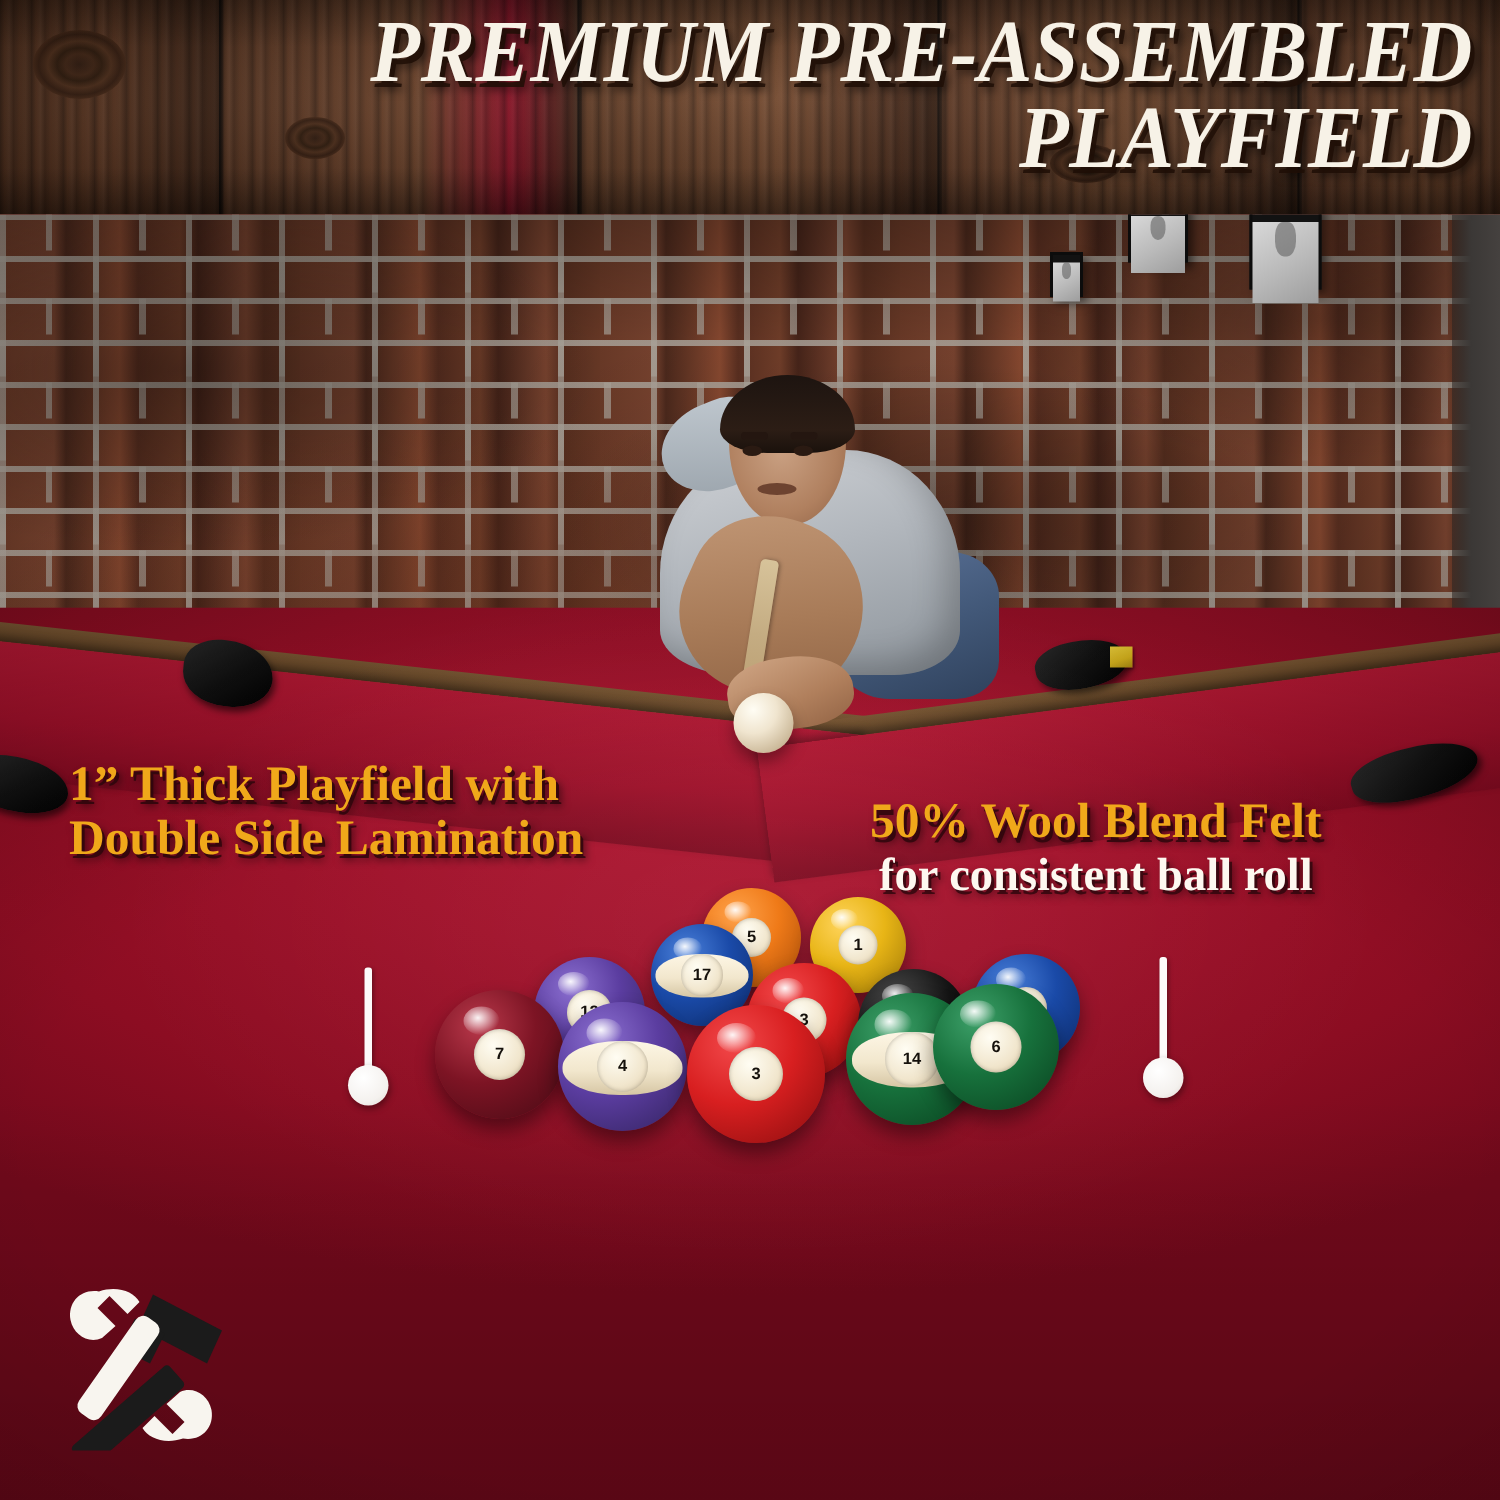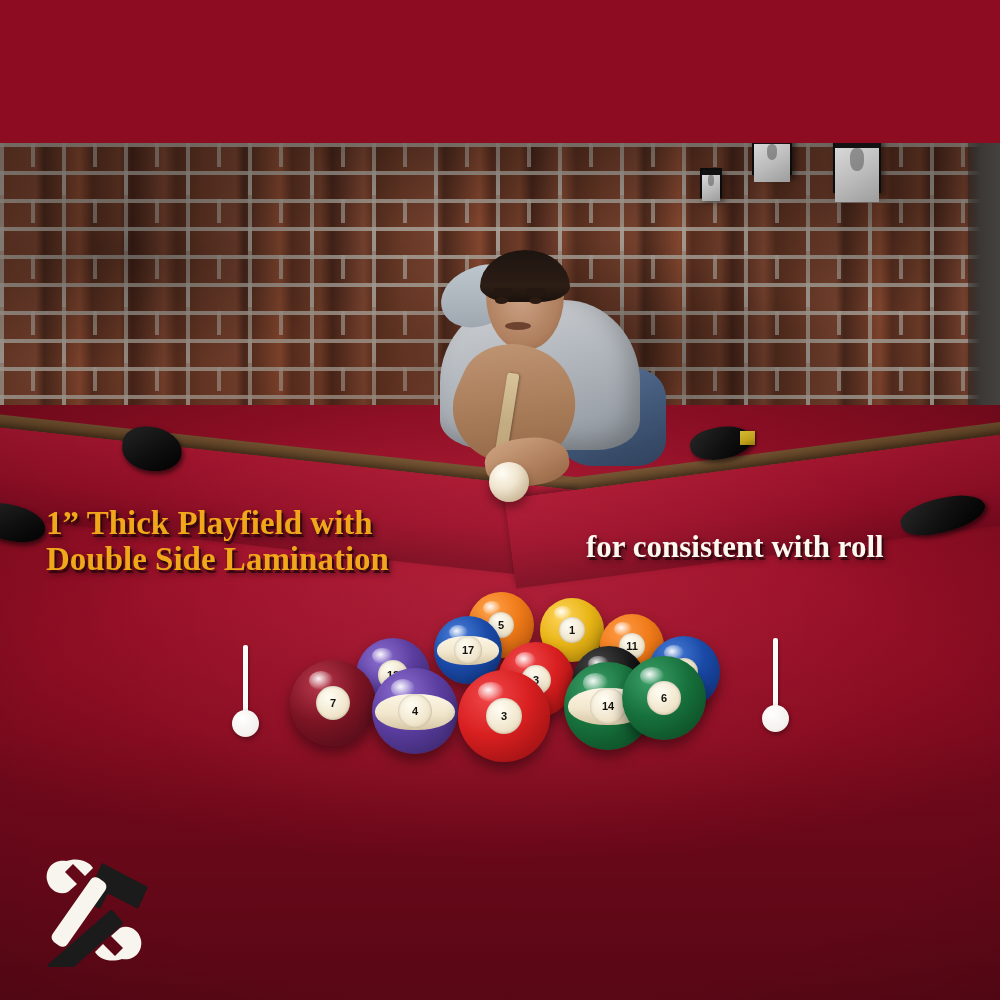--- a/index.html
+++ b/index.html
@@ -353,20 +353,34 @@
     transform-origin:left center;
     text-shadow:1px 2px 3px rgba(0,0,0,0.6);
     white-space:nowrap;
   }
 </style>
 </head>
 <body>
 
 <div id="stage">
 
+  <div class="header">
+    <div class="plank-seam" style="left:146px"></div>
+    <div class="plank-seam" style="left:385px"></div>
+    <div class="plank-seam" style="left:625px"></div>
+    <div class="plank-seam" style="left:865px"></div>
+    <div class="knot" style="left:22px;  top:20px;  width:62px; height:46px;"></div>
+    <div class="knot" style="left:190px; top:78px;  width:40px; height:28px;"></div>
+    <div class="knot" style="left:700px; top:96px;  width:48px; height:26px;"></div>
+    <div class="hdr-shade"></div>
+    <div class="hdr-title">
+      <span>PREMIUM PRE-ASSEMBLED</span>
+      <span class="hdr-line2">PLAYFIELD</span>
+    </div>
+  </div>
 
   <div class="wall">
     <div class="bricks"></div>
     <div class="brick-rows">
       <div class="brow" style="top:0px;   left:-31px"></div>
       <div class="brow" style="top:28px;  left:0px"></div>
       <div class="brow" style="top:56px;  left:-31px"></div>
       <div class="brow" style="top:84px;  left:0px"></div>
       <div class="brow" style="top:112px; left:-31px"></div>
       <div class="brow" style="top:140px; left:0px"></div>
@@ -433,23 +447,20 @@
     <div class="ball" style="left:468px; top:592px; width:66px; height:66px; background:radial-gradient(circle at 34% 28%, #ffa24a 0%, #ef7a18 45%, #a84c08 100%);">
       <span class="num">5</span>
     </div>
     <div class="ball" style="left:540px; top:598px; width:64px; height:64px; background:radial-gradient(circle at 34% 28%, #ffd45c 0%, #e8b516 45%, #9d7706 100%);">
       <span class="num">1</span>
     </div>
     <div class="ball" style="left:434px; top:616px; width:68px; height:68px; background:radial-gradient(circle at 34% 28%, #4a80da 0%, #1a4aa8 45%, #0c2a68 100%);">
       <span class="stripe"></span>
       <span class="num">17</span>
     </div>
-    <div class="ball" style="left:600px; top:614px; width:64px; height:64px; background:radial-gradient(circle at 34% 28%, #ff9a46 0%, #ef7a18 45%, #a84c08 100%);">
-      <span class="num">11</span>
-    </div>
 
     <div class="ball" style="left:356px; top:638px; width:74px; height:74px; background:radial-gradient(circle at 34% 28%, #8b6fd0 0%, #5b3da0 45%, #32225e 100%);">
       <span class="num">12</span>
     </div>
     <div class="ball" style="left:498px; top:642px; width:76px; height:76px; background:radial-gradient(circle at 34% 28%, #f2484a 0%, #d81f20 45%, #8a0d0e 100%);">
       <span class="num">3</span>
     </div>
     <div class="ball" style="left:572px; top:646px; width:74px; height:74px; background:radial-gradient(circle at 34% 28%, #4a4a4a 0%, #141414 50%, #000 100%);">
       <span class="num">8</span>
     </div>
@@ -477,21 +488,22 @@
   </div>
 
   <div class="callout" style="left:46px; top:505px;">
     <div class="co-gold">1” Thick Playfield with</div>
     <div class="co-gold">Double Side Lamination</div>
   </div>
   <div class="pointer-line" style="left:243px; top:645px; height:76px;"></div>
   <div class="pointer-dot" style="left:232px; top:710px;"></div>
 
   <div class="callout" style="left:580px; top:530px;">
-    <div class="co-white" style="margin-left:6px;">for consistent with roll</div>
+    <div class="co-gold">50% Wool Blend Felt</div>
+    <div class="co-white" style="margin-left:6px;">for consistent ball roll</div>
   </div>
   <div class="pointer-line" style="left:773px; top:638px; height:78px;"></div>
   <div class="pointer-dot" style="left:762px; top:705px;"></div>
 
   <div class="badge">
     <div class="tool-icon">
       <svg viewBox="0 0 128 112" width="128" height="112" aria-hidden="true">
 
         <g fill="#1b1b1b">
           <rect x="12" y="80" width="86" height="19" rx="3" transform="rotate(-41 55 89)"></rect>

